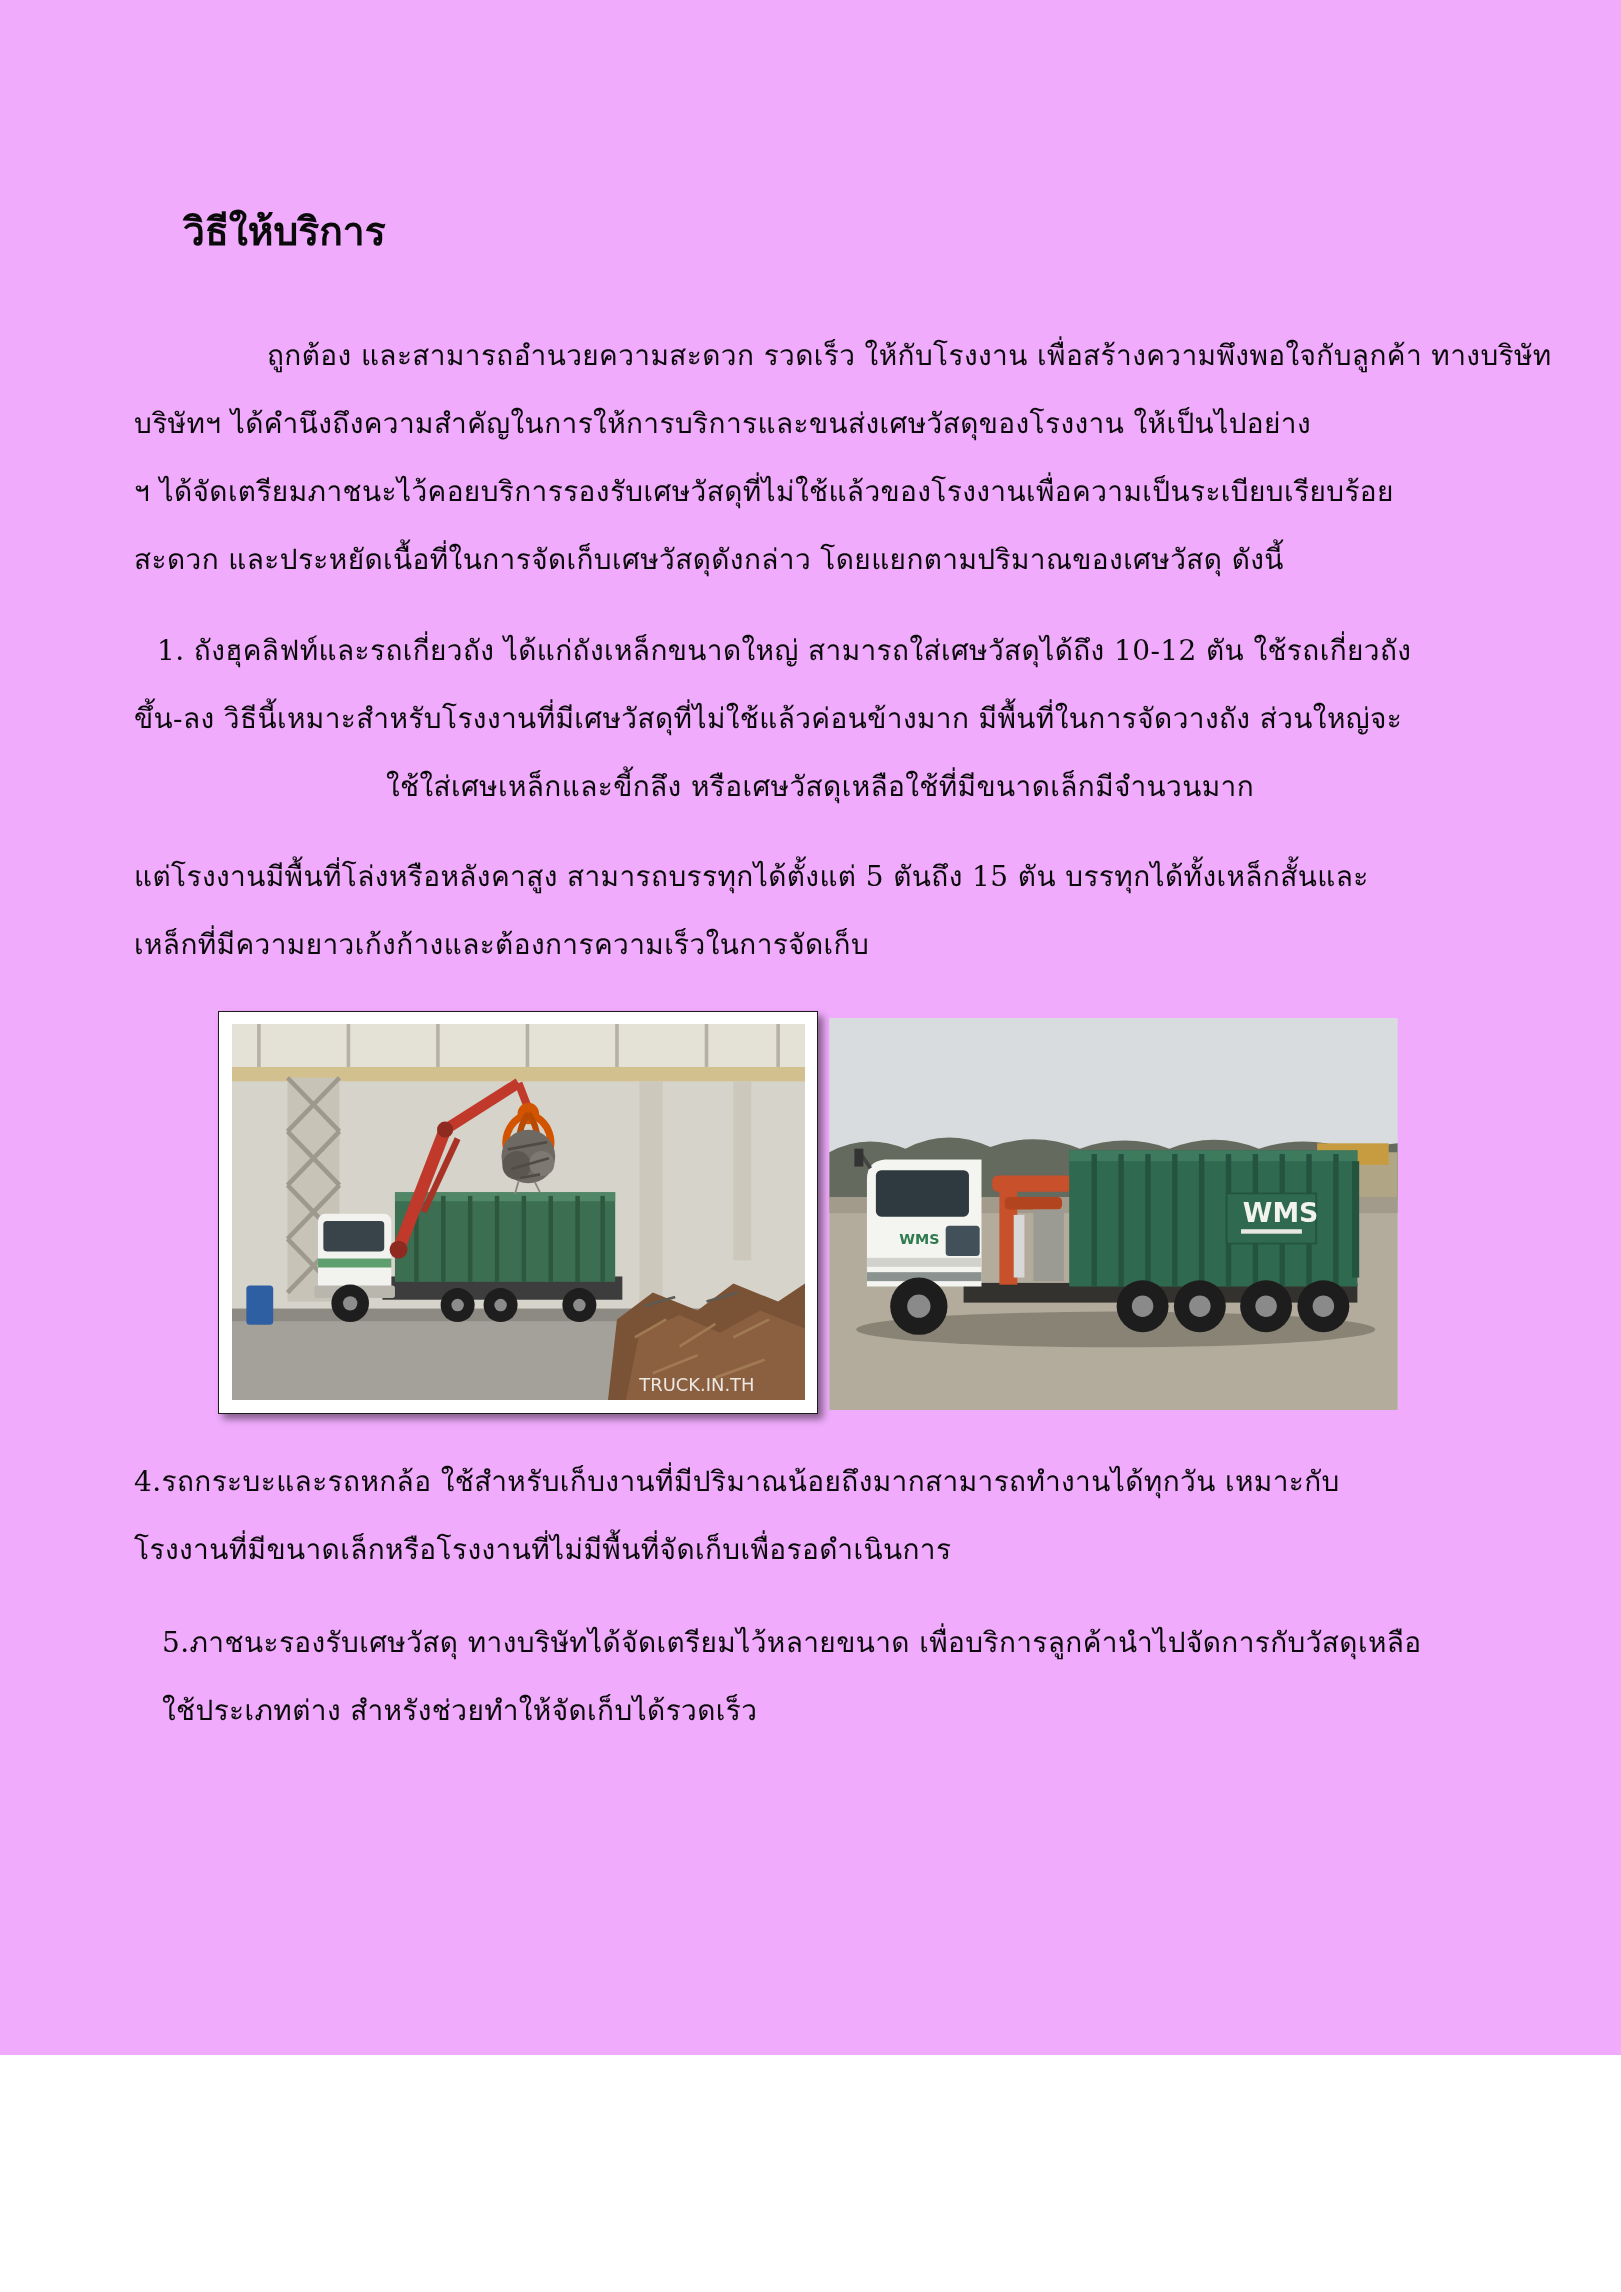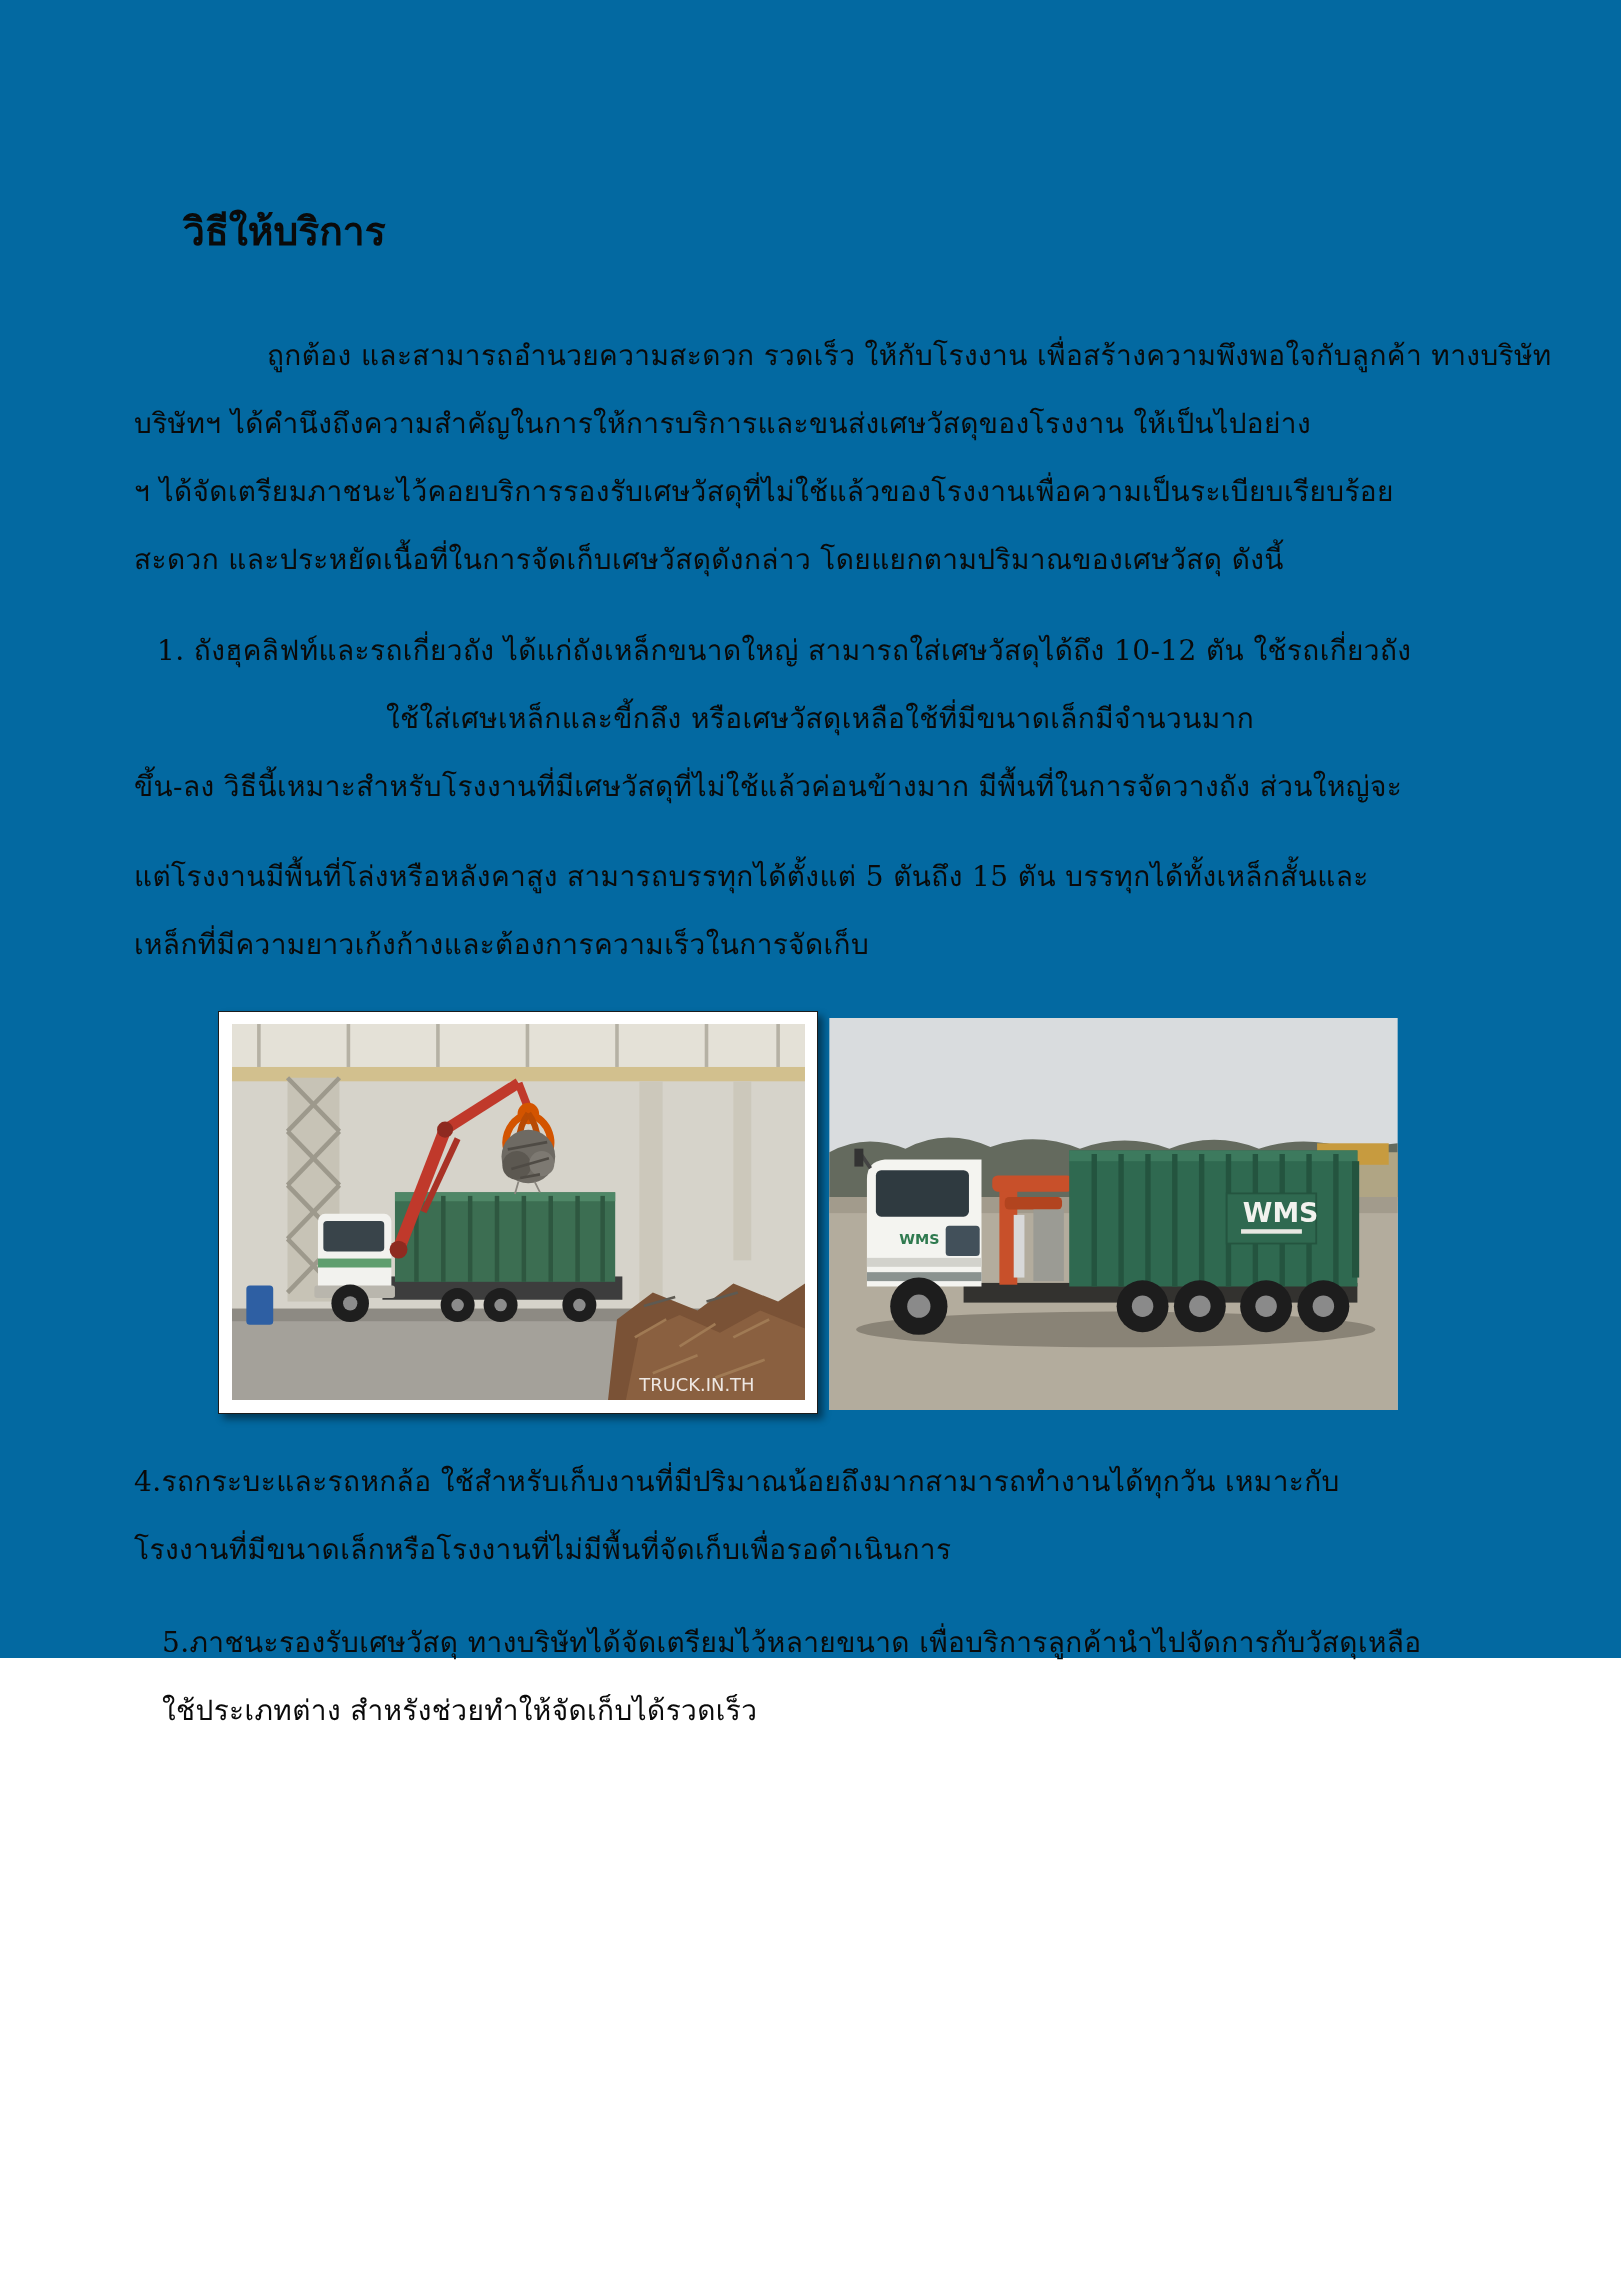--- a/index.html
+++ b/index.html
@@ -2,21 +2,21 @@
 <html style="font-size:14.3px"><head>
 <meta charset="utf-8">
 <style>
   html,body{margin:0;padding:0;background:#ffffff;}
   body{
     width:1622px;height:2293px;
     font-family:"DejaVu Serif", serif;
     color:#0a0a0a;
     overflow:hidden;
   }
-  .page{position:relative;width:1622px;height:1658px;background:#0369a1;}
+  .page{position:relative;width:1622px;height:2055px;background:#f0abfc;}
   .content{padding:0 116px 0 134px;}
   .doc-title{
     margin:0;padding:202px 0 0 49px;
     font-size:39px;font-weight:bold;height:59px;line-height:59px;
     white-space:nowrap;
   }
   .para{margin:0;}
   .line{
     font-size:28px;height:68px;line-height:68px;white-space:nowrap;
     letter-spacing:0.4px;
@@ -51,22 +51,22 @@
 
     <div class="para p1">
       <div class="line">ถูกต้อง และสามารถอำนวยความสะดวก รวดเร็ว ให้กับโรงงาน เพื่อสร้างความพึงพอใจกับลูกค้า ทางบริษัท</div>
       <div class="line">บริษัทฯ ได้คำนึงถึงความสำคัญในการให้การบริการและขนส่งเศษวัสดุของโรงงาน ให้เป็นไปอย่าง</div>
       <div class="line">ฯ ได้จัดเตรียมภาชนะไว้คอยบริการรองรับเศษวัสดุที่ไม่ใช้แล้วของโรงงานเพื่อความเป็นระเบียบเรียบร้อย</div>
       <div class="line">สะดวก และประหยัดเนื้อที่ในการจัดเก็บเศษวัสดุดังกล่าว โดยแยกตามปริมาณของเศษวัสดุ ดังนี้</div>
     </div>
 
     <div class="para item1">
       <div class="line">1. ถังฮุคลิฟท์และรถเกี่ยวถัง ได้แก่ถังเหล็กขนาดใหญ่ สามารถใส่เศษวัสดุได้ถึง 10-12 ตัน ใช้รถเกี่ยวถัง</div>
+      <div class="line">ขึ้น-ลง วิธีนี้เหมาะสำหรับโรงงานที่มีเศษวัสดุที่ไม่ใช้แล้วค่อนข้างมาก มีพื้นที่ในการจัดวางถัง ส่วนใหญ่จะ</div>
       <div class="line centered">ใช้ใส่เศษเหล็กและขี้กลึง หรือเศษวัสดุเหลือใช้ที่มีขนาดเล็กมีจำนวนมาก</div>
-      <div class="line">ขึ้น-ลง วิธีนี้เหมาะสำหรับโรงงานที่มีเศษวัสดุที่ไม่ใช้แล้วค่อนข้างมาก มีพื้นที่ในการจัดวางถัง ส่วนใหญ่จะ</div>
     </div>
 
     <div class="para item2">
       <div class="line">แต่โรงงานมีพื้นที่โล่งหรือหลังคาสูง สามารถบรรทุกได้ตั้งแต่ 5 ตันถึง 15 ตัน บรรทุกได้ทั้งเหล็กสั้นและ</div>
       <div class="line">เหล็กที่มีความยาวเก้งก้างและต้องการความเร็วในการจัดเก็บ</div>
     </div>
 
     <div class="photos">
 
       <div class="photo-frame">

